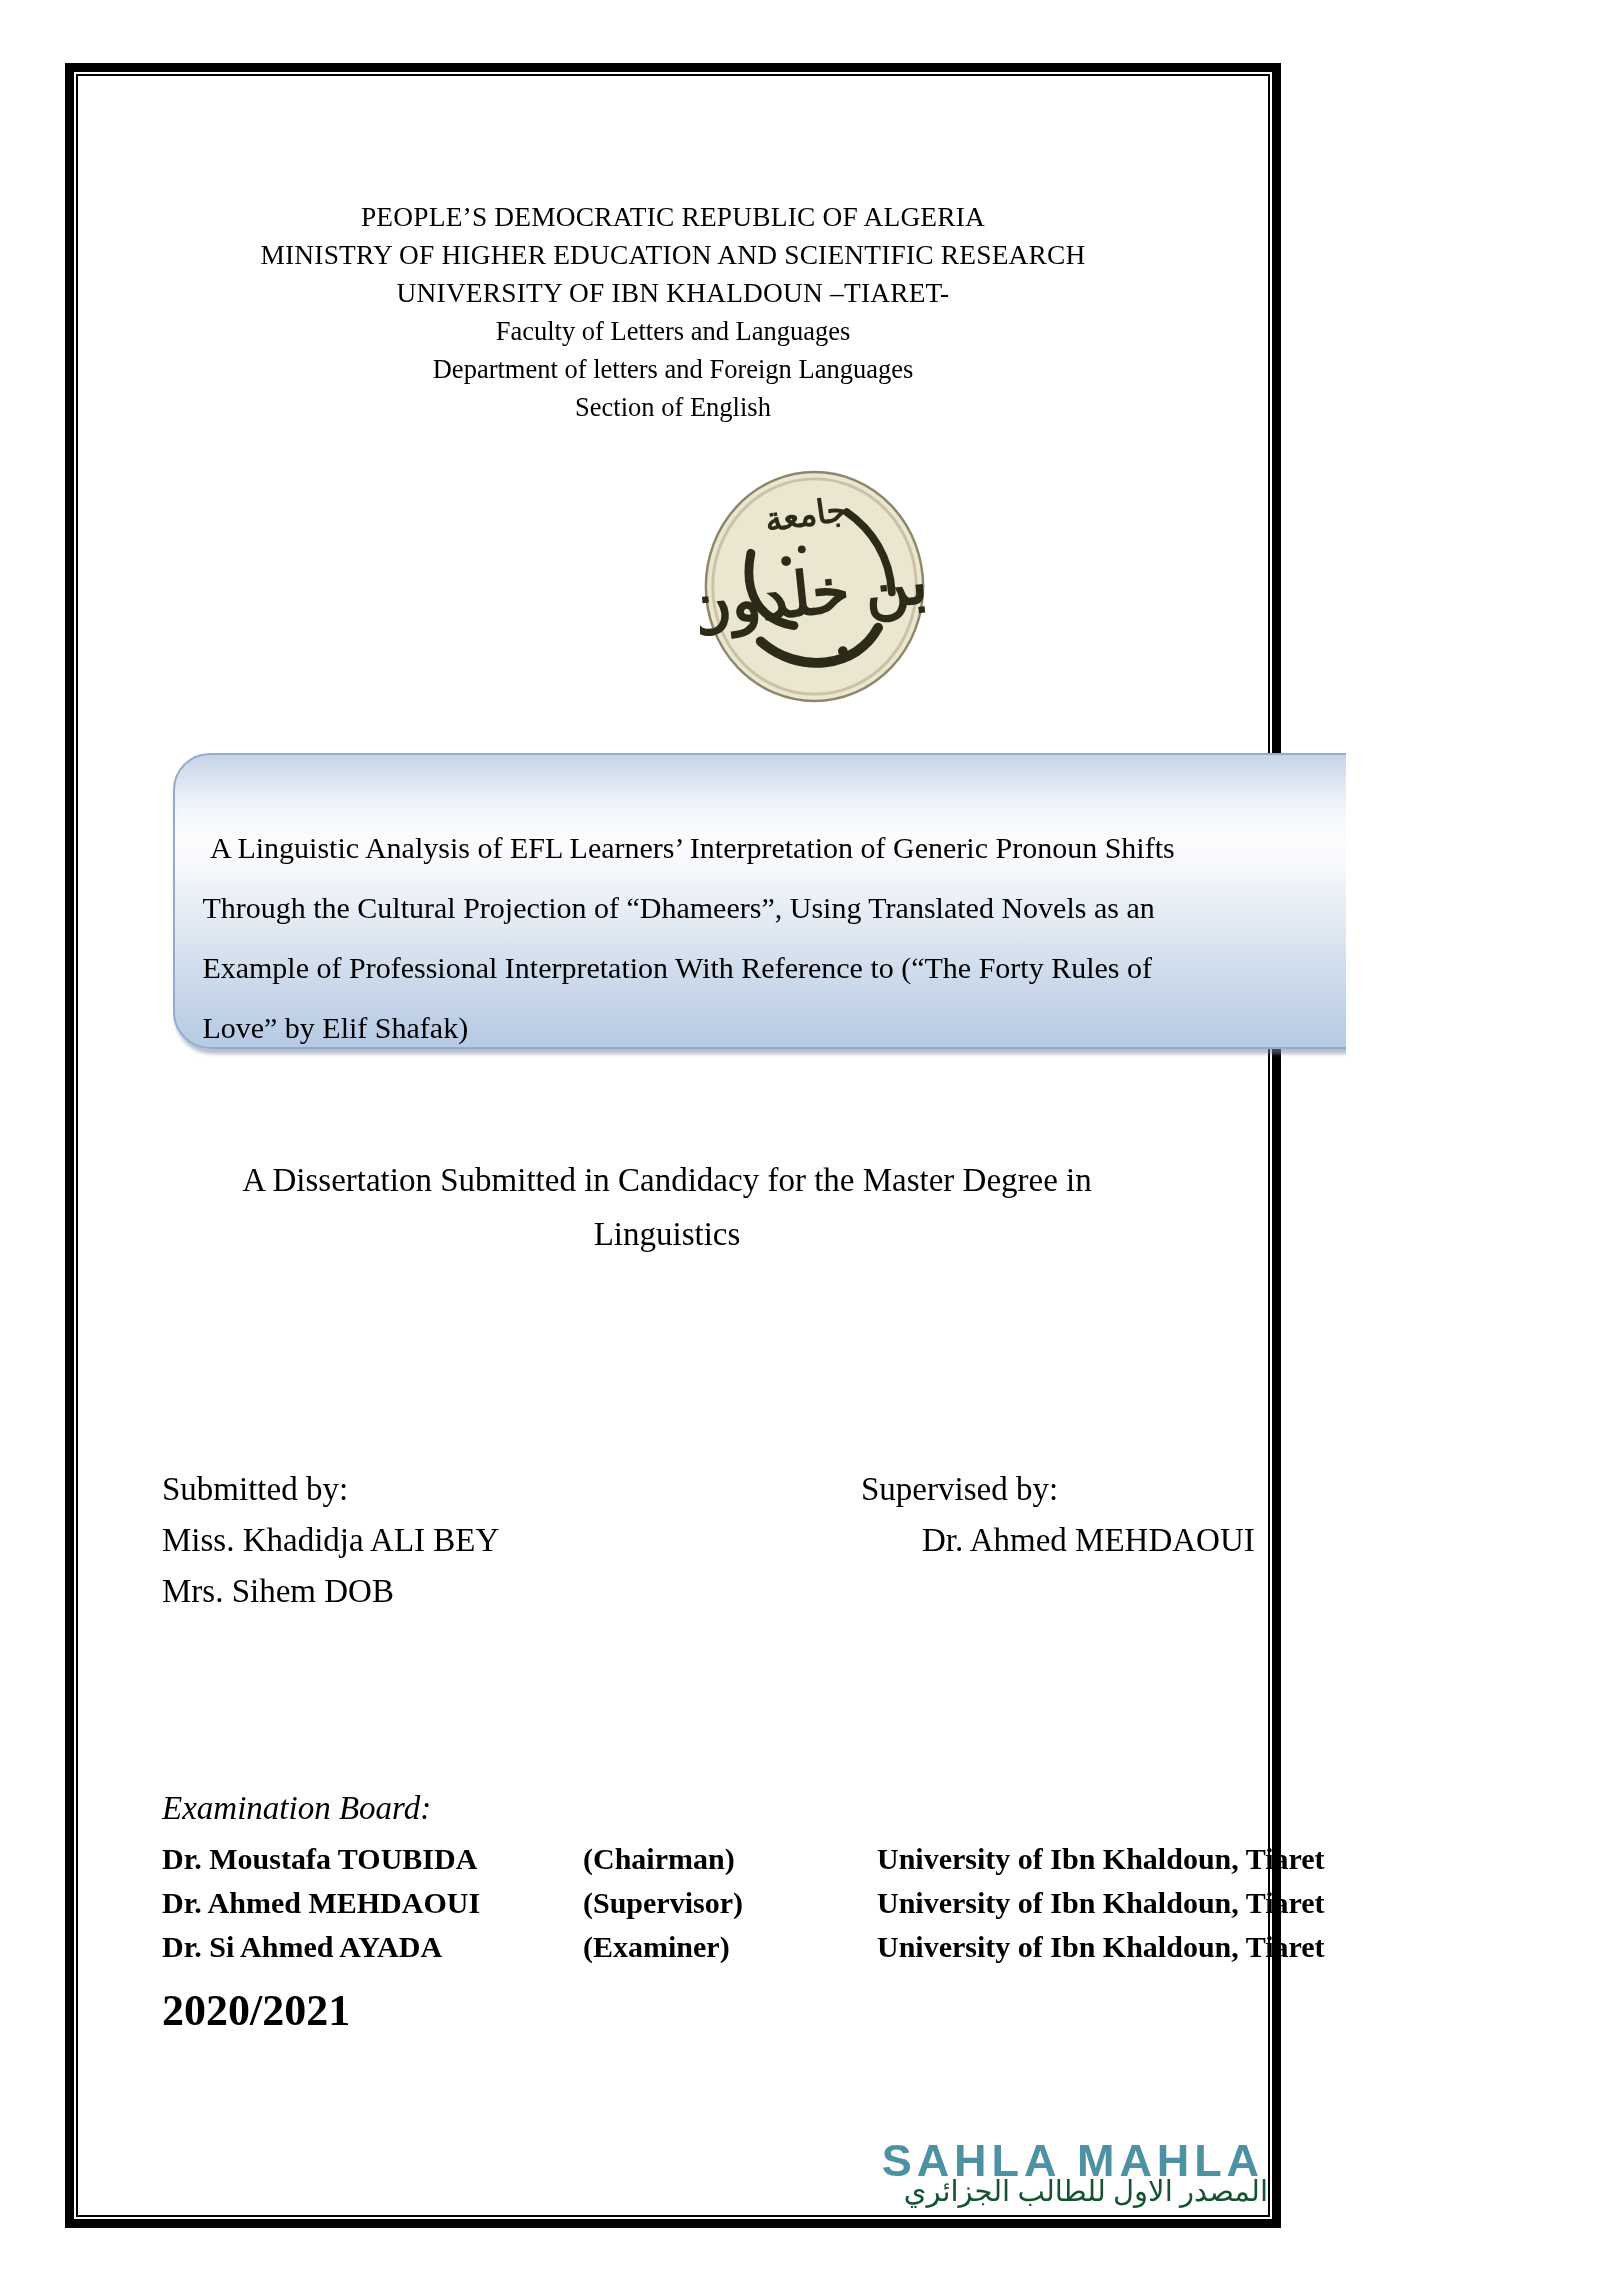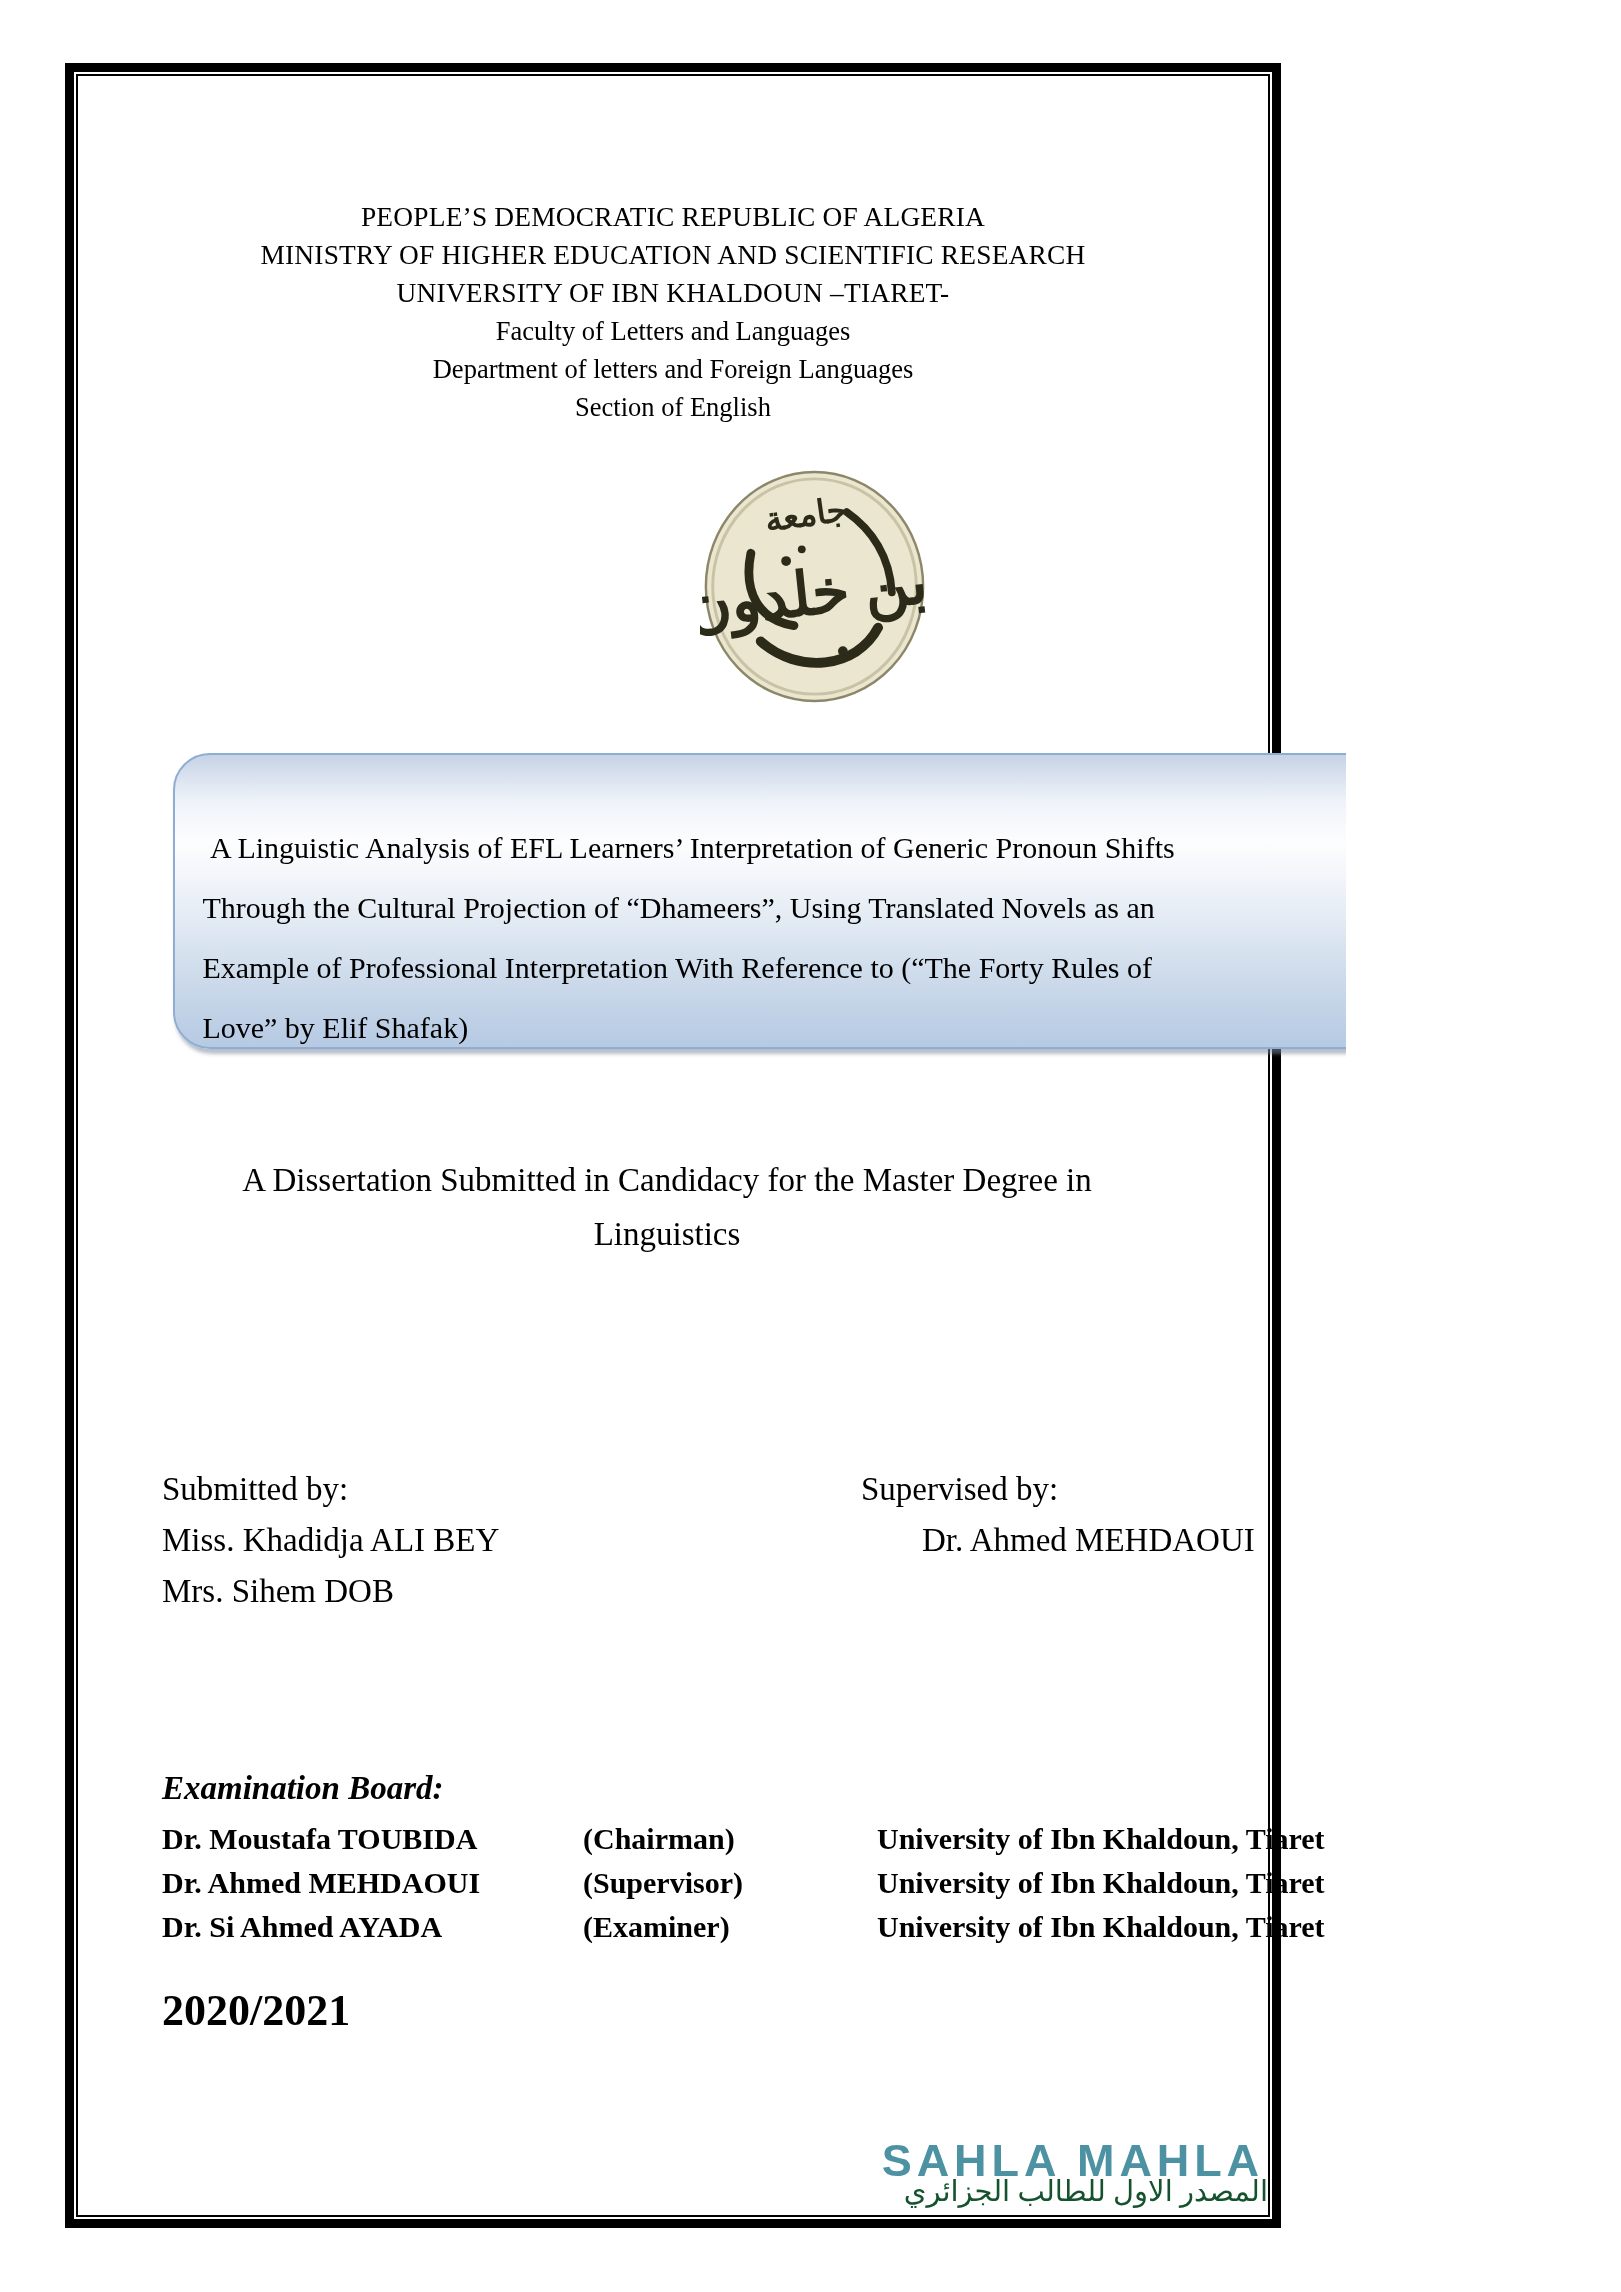--- a/index.html
+++ b/index.html
@@ -49,21 +49,21 @@
     position:absolute; top:1153px; left:0; right:12px;
     text-align:center; font-size:33px; line-height:54px;
   }
   
   .submitted { position:absolute; left:162px; top:1464px; font-size:33px; line-height:51px; }
   .supervised { position:absolute; left:861px; top:1464px; font-size:33px; line-height:51px; }
   .by-label { font-weight:normal; }
   .supervisor-name { margin-left:61px; }
   
   .board { position:absolute; left:162px; top:1764px; }
-  .board-label { font-size:33px; font-weight:bold; font-style:italic; line-height:49px; margin-bottom:3.9px; }
+  .board-label { font-size:33px; font-weight:normal; font-style:italic; line-height:49px; margin-bottom:3.9px;margin-top:20px; }
   .board-row { display:grid; grid-template-columns:421px 294px auto; font-size:30px; line-height:44px;font-weight:bold; }
   
   .year { position:absolute; left:162px; top:1987px; font-size:44px; font-weight:bold; line-height:47px; }
   
   .brand {
     position:absolute; right:82px; top:2135px;
     font-family:"Liberation Sans", sans-serif;
     font-weight:bold; font-size:45px; letter-spacing:4.9px;
     z-index:6;
   }

